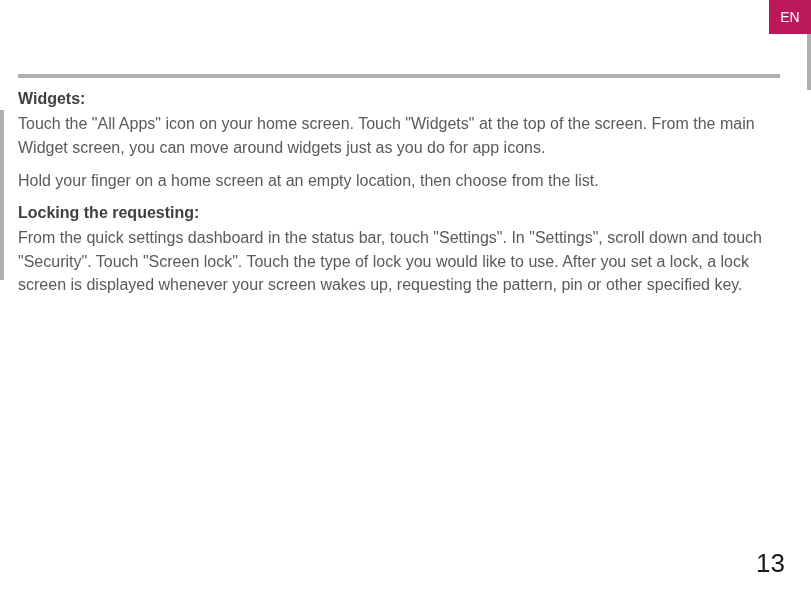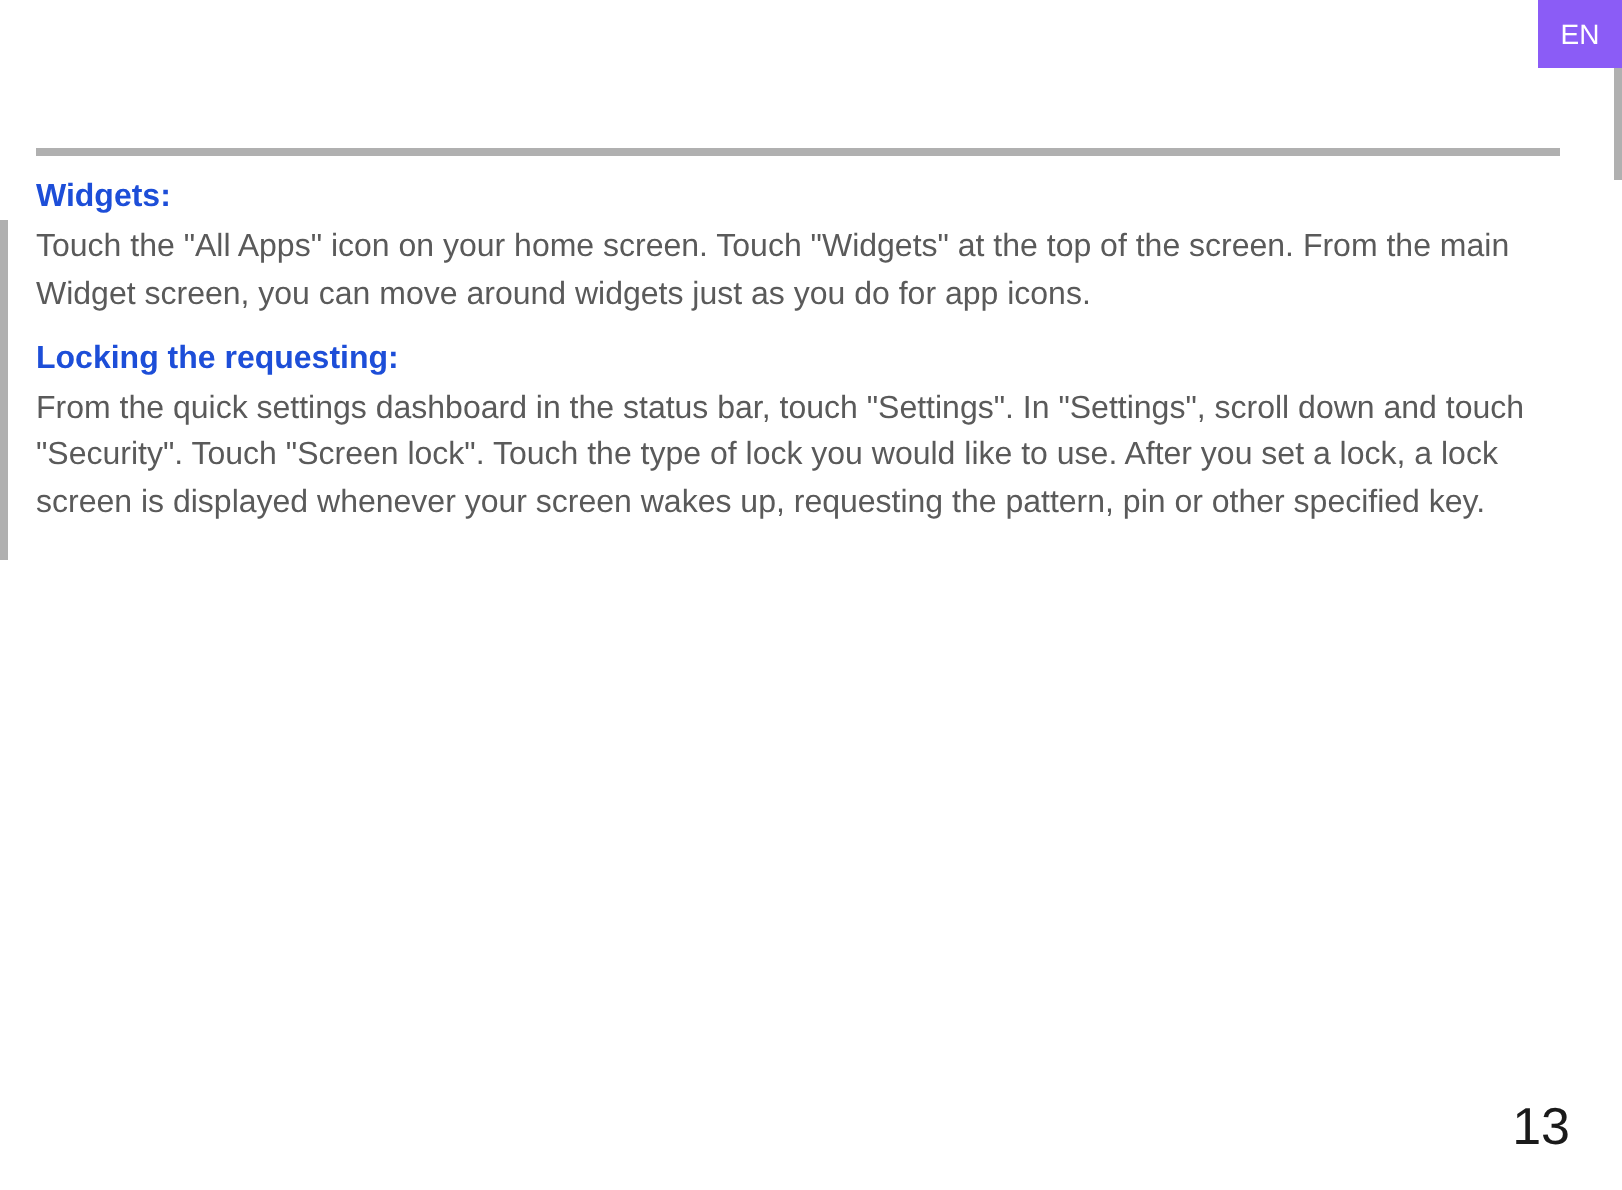--- a/index.html
+++ b/index.html
@@ -14,21 +14,21 @@
       font-family: Arial, Helvetica, sans-serif;
       position: relative;
       overflow: hidden;
     }
     .lang-tab {
       position: absolute;
       top: 0;
       right: 0;
       width: 42px;
       height: 34px;
-      background: #8b5cf6;
+      background: #be185d;
       color: #ffffff;
       font-size: 14px;
       display: flex;
       align-items: center;
       justify-content: center;
     }
     .side-indicator {
       position: absolute;
       right: 0;
       top: 34px;
@@ -52,21 +52,21 @@
     }
     .divider {
       height: 4px;
       background: #b0b0b0;
       width: 762px;
       margin-bottom: 10px;
     }
     .heading {
       font-weight: bold;
       font-size: 16px;
-      color: #1d4ed8;
+      color: #404040;
       margin-bottom: 2px;
       line-height: 1.4;
     }
     .body-text {
       font-size: 16px;
       color: #5a5a5a;
       line-height: 1.45;
       margin-bottom: 10px;
     }
     .page-number {
@@ -83,18 +83,19 @@
 <div class="lang-tab">EN</div>
 <div class="side-indicator"></div>
 <div class="left-indicator"></div>
 
 <div class="content">
   <div class="divider"></div>
 
   <div class="heading">Widgets:</div>
   <div class="body-text">Touch the "All Apps" icon on your home screen. Touch "Widgets" at the top of the screen. From the main Widget screen, you can move around widgets just as you do for app icons.</div>
 
+  <div class="body-text">Hold your finger on a home screen at an empty location, then choose from the list.</div>
 
   <div class="heading">Locking the requesting:</div>
   <div class="body-text">From the quick settings dashboard in the status bar, touch "Settings". In "Settings", scroll down and touch "Security". Touch "Screen lock". Touch the type of lock you would like to use. After you set a lock, a lock screen is displayed whenever your screen wakes up, requesting the pattern, pin or other specified key.</div>
 </div>
 
 <div class="page-number">13</div>
 
 </body></html>

